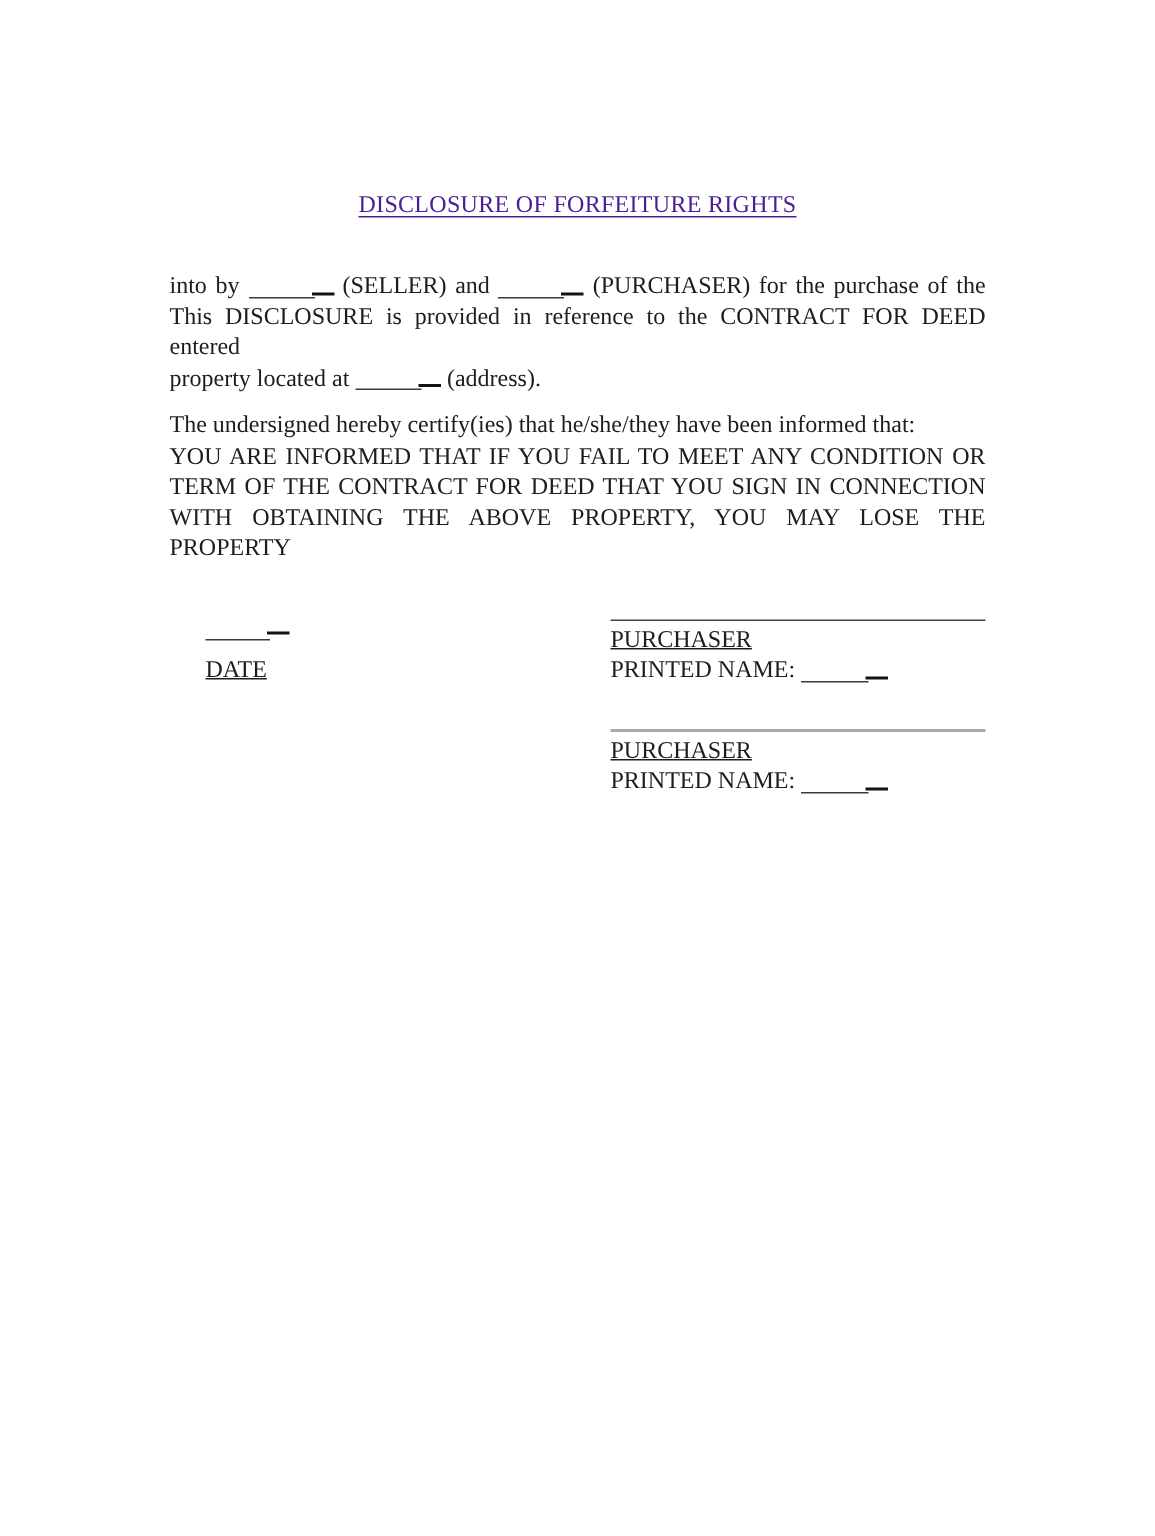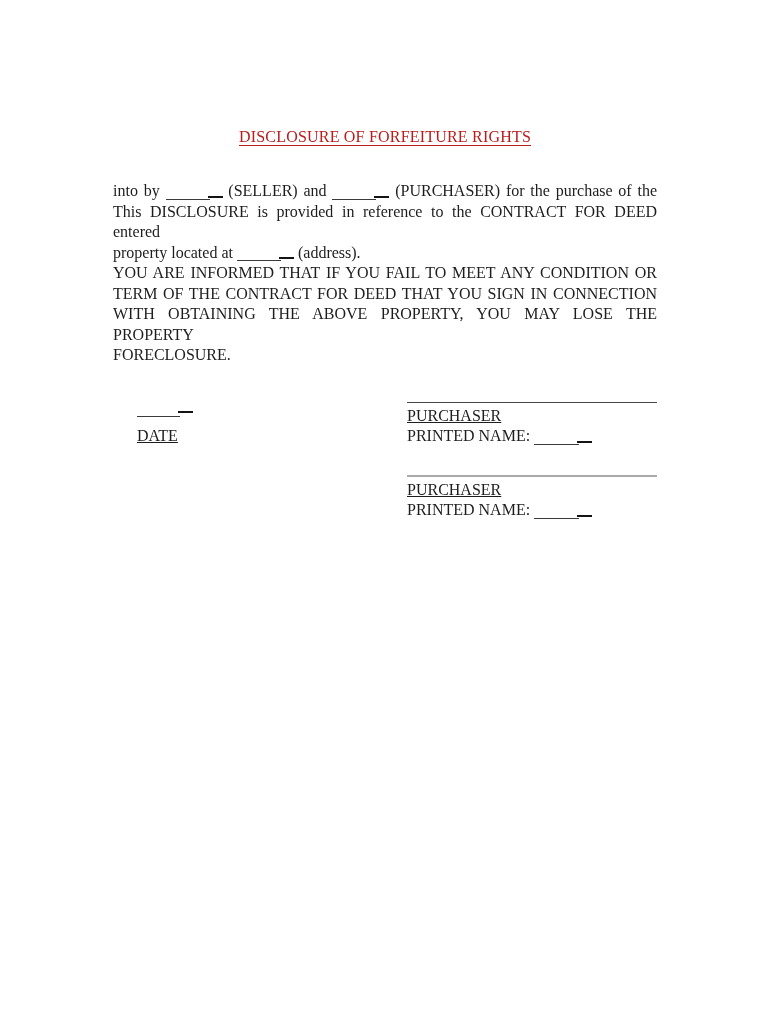--- a/index.html
+++ b/index.html
@@ -26,21 +26,21 @@
   .title {
     margin: 0;
     padding-top: 127px;
     text-align: center;
     font-size: 16px;
     font-weight: normal;
     line-height: 20px;
     text-decoration: underline;
     text-underline-offset: 3px;
     letter-spacing: 0.2px;
-    color: #b91c1c;
+    color: #4c1d95;
   }
   .para {
     margin: 0;
   }
   .para-intro   { margin-top: 34px; }
   .para-certify { margin-top: 11px; }
   .para-warning { }
   .line {
     display: block;
   }
@@ -131,26 +131,26 @@
         <span>(PURCHASER) for the purchase of the</span>
       </span>
       <span class="line jl">This DISCLOSURE is provided in reference to the CONTRACT FOR DEED entered</span>
       <span class="line">
         <span>property located at</span>
         <span class="blank"><span class="b-thin"></span><span class="b-bold"></span></span>
         <span>(address).</span>
       </span>
     </p>
 
+    <p class="para para-certify">The undersigned hereby certify(ies) that he/she/they have been informed that:</p>
 
     <p class="para para-warning">
       <span class="line jl">YOU ARE INFORMED THAT IF YOU FAIL TO MEET ANY CONDITION OR</span>
       <span class="line jl">TERM OF THE CONTRACT FOR DEED THAT YOU SIGN IN CONNECTION</span>
       <span class="line jl">WITH OBTAINING THE ABOVE PROPERTY, YOU MAY LOSE THE PROPERTY</span>
-      <span class="line">FORECLOSURE.</span>
     </p>
 
     <div class="sig-section">
 
       <div class="sig-left">
         <div class="blank date-blank"><span class="b-thin"></span><span class="b-bold"></span></div>
         <div class="sig-label">DATE</div>
       </div>
 
       <div class="sig-right">

